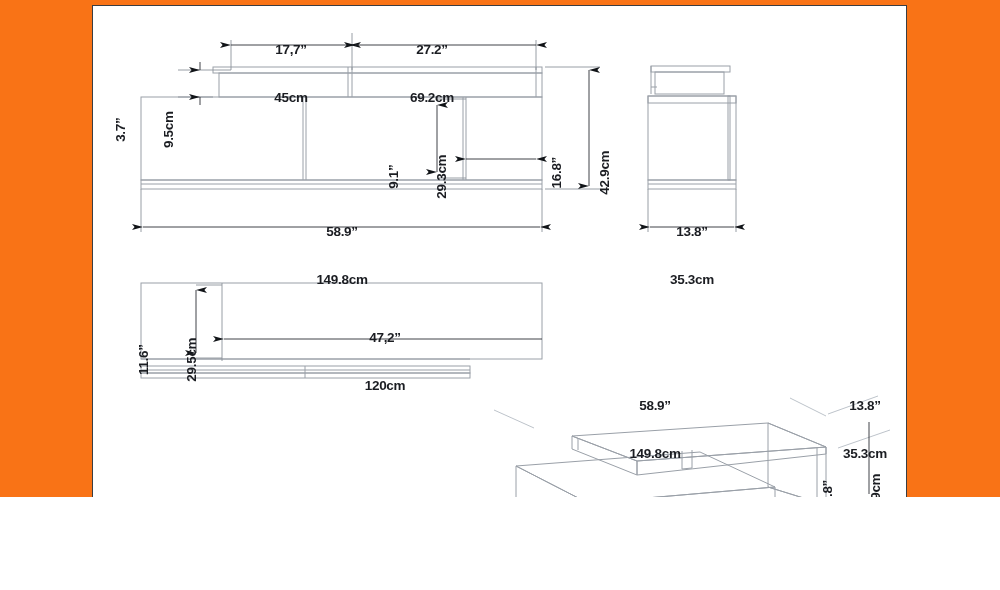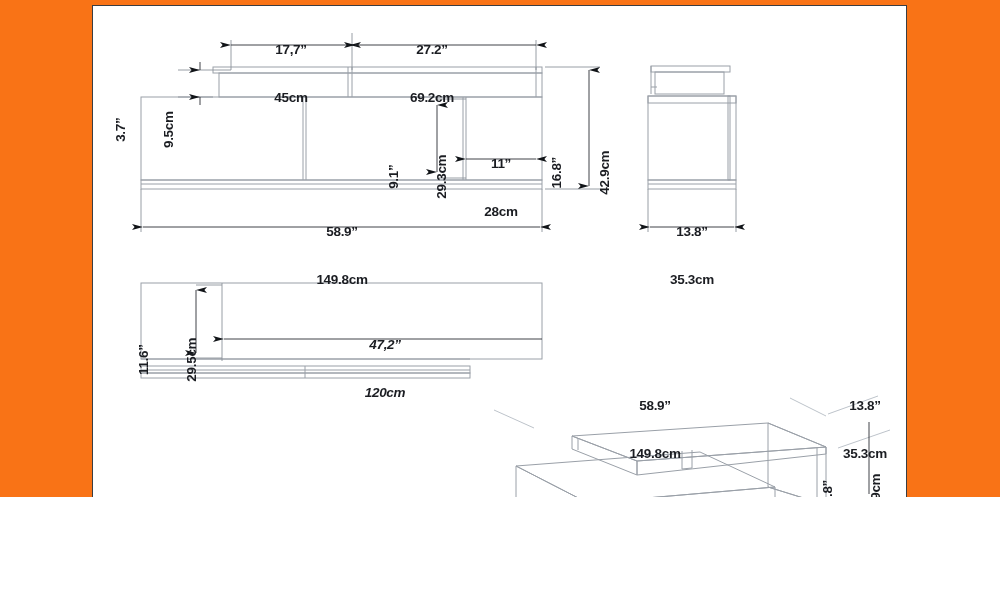--- a/index.html
+++ b/index.html
@@ -218,24 +218,20 @@
   <div class="dimtext vert" style="left:114px; top:66px; width:62px;">
     <span class="l1">3.7”</span>
     <span class="l2">9.5cm</span>
   </div>
 
   <div class="dimtext vert" style="left:384px; top:113px; width:68px;">
     <span class="l1">9.1”</span>
     <span class="l2">29.3cm</span>
   </div>
 
-  <div class="dimtext" style="left:455px; top:124px; width:92px;">
-    <span class="l1">11”</span>
-    <span class="l2">28cm</span>
-  </div>
 
   <div class="dimtext vert" style="left:545px; top:109px; width:72px;">
     <span class="l1">16.8”</span>
     <span class="l2">42.9cm</span>
   </div>
 
   <div class="dimtext" style="left:292px; top:192px; width:100px;">
     <span class="l1">58.9”</span>
     <span class="l2">149.8cm</span>
   </div>
@@ -243,21 +239,21 @@
   <div class="dimtext" style="left:642px; top:192px; width:100px;">
     <span class="l1">13.8”</span>
     <span class="l2">35.3cm</span>
   </div>
 
   <div class="dimtext vert" style="left:132px; top:296px; width:72px;">
     <span class="l1">11.6”</span>
     <span class="l2">29.5cm</span>
   </div>
 
-  <div class="dimtext" style="left:337px; top:305px; width:96px;font-style:italic;">
+  <div class="dimtext" style="left:337px; top:298px; width:96px;">
     <span class="l1">47,2”</span>
     <span class="l2">120cm</span>
   </div>
 
   <div class="dimtext" style="left:605px; top:366px; width:100px;">
     <span class="l1">58.9”</span>
     <span class="l2">149.8cm</span>
   </div>
 
   <div class="dimtext" style="left:815px; top:366px; width:100px;">

